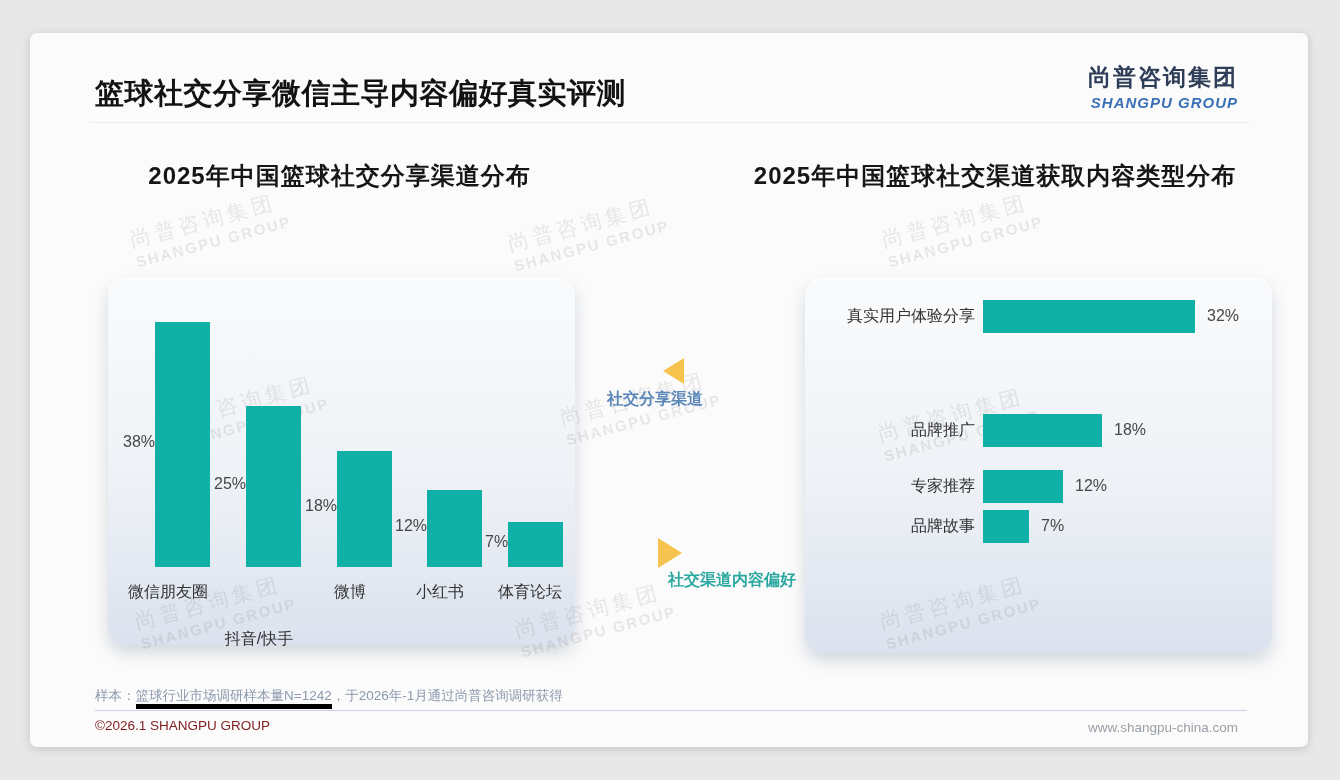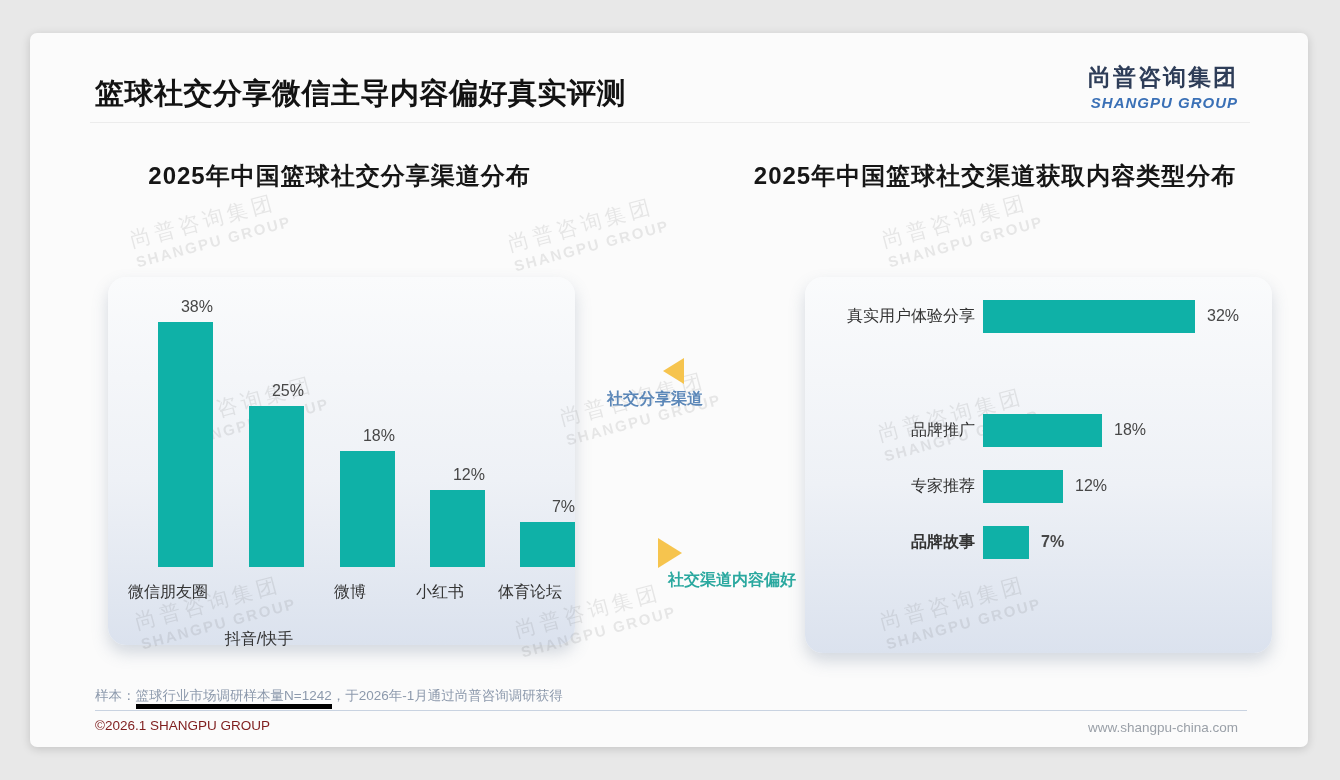--- a/index.html
+++ b/index.html
@@ -34,22 +34,22 @@
   .chart-title.left{left:92px;width:495px;}
   .chart-title.right{left:700px;width:590px;}
   .panel{
     position:absolute;border-radius:18px;
     background:linear-gradient(180deg,#fafbfc 0%,#eef1f6 55%,#dbe2ee 100%);
     box-shadow:0 8px 16px rgba(120,135,160,0.30);
   }
   #left-panel{left:108px;top:277px;width:467px;height:368px;}
   #right-panel{left:805px;top:277px;width:467px;height:376px;}
   .vcol{
-    position:absolute;width:90px;display:flex;flex-direction:column;
-    align-items:flex-end;z-index:3;
+    position:absolute;width:90px;display:flex;flex-direction:row;
+    align-items:center;z-index:3;
   }
   .bar-value{font-size:16px;color:#474747;margin-bottom:6px;z-index:3;}
   .vbar{width:55px;background:#0fb1a7;z-index:3;}
   .vcat{
     position:absolute;top:305px;width:120px;text-align:center;
     font-size:16px;color:#333;z-index:3;
   }
   .hrow{
     position:absolute;left:0;right:0;height:34px;display:flex;
     align-items:center;z-index:3;
@@ -174,21 +174,21 @@
       <div class="hrow" style="top: 136px;">
         <div class="hlabel">品牌推广</div>
         <div class="hbar" style="width: 119px; background: rgb(15, 177, 167);"></div>
         <span class="hval">18%</span>
       </div>
       <div class="hrow" style="top: 192px;">
         <div class="hlabel">专家推荐</div>
         <div class="hbar" style="width: 80px; background: rgb(15, 177, 167);"></div>
         <span class="hval">12%</span>
       </div>
-      <div class="hrow" style="top: 248px; font-weight: bold;">
+      <div class="hrow" style="top: 232px;">
         <div class="hlabel">品牌故事</div>
         <div class="hbar" style="width: 46px; background: rgb(15, 177, 167);"></div>
         <span class="hval">7%</span>
       </div>
     </div>
 
   <div class="tri tri-left" style="left:663px;top:358px;"></div>
   <div class="annot" style="left:586px;top:389px;">
     <span class="annot-label blue">社交分享渠道</span>
   </div>

